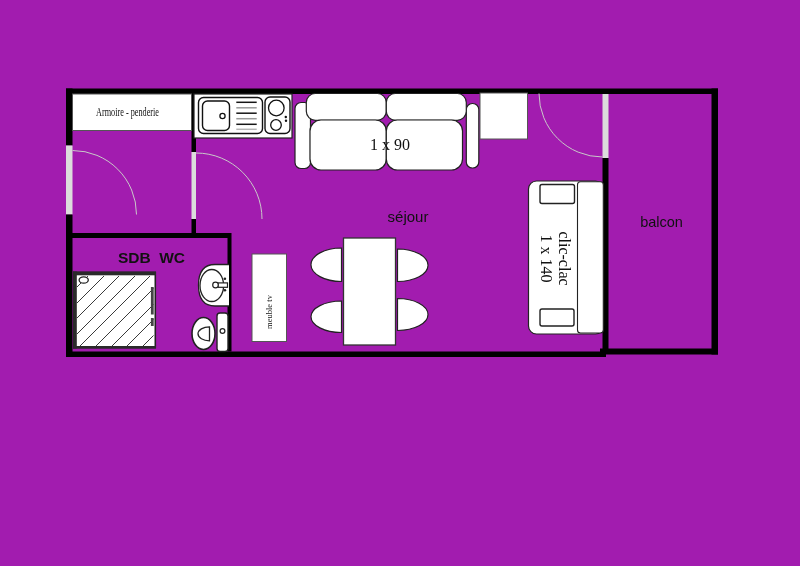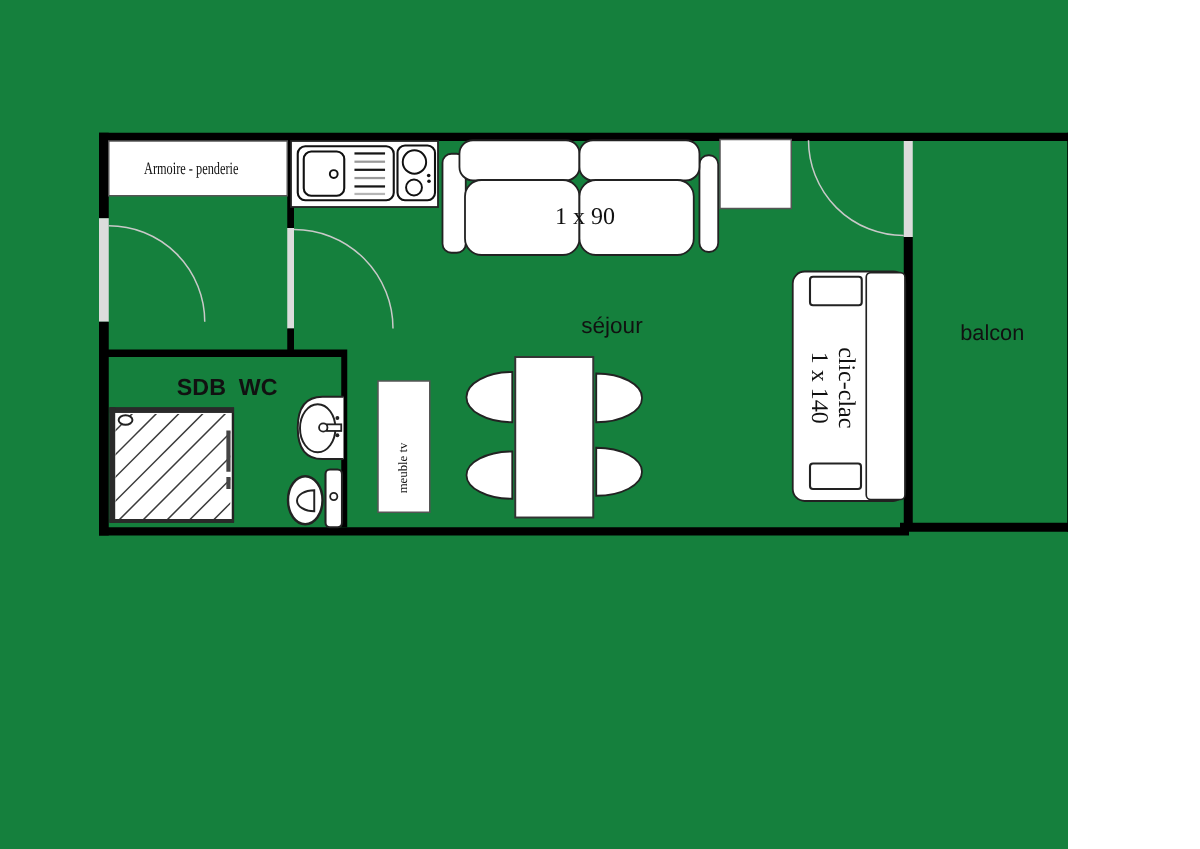--- a/index.html
+++ b/index.html
@@ -1,16 +1,16 @@
 <!DOCTYPE html>
 <html><head>
 <meta charset="utf-8">
 <style>
   html,body{margin:0;padding:0;background:#ffffff;}
-  .page{width:712px;height:566px;position:relative;background:#15803d;overflow:hidden;text-decoration:underline;}
+  .page{width:800px;height:566px;position:relative;background:#a21caf;overflow:hidden;text-decoration:underline;}
   svg{position:absolute;left:0;top:0;}
   text{font-family:"Liberation Serif",serif;fill:#111;}
   .sans{font-family:"Liberation Sans",sans-serif;}
 </style>
 </head>
 <body>
 <div class="page">
 <svg width="800" height="566" viewBox="0 0 800 566">
 
 <rect x="66" y="88.5" width="652" height="5.5" fill="#000"></rect>

